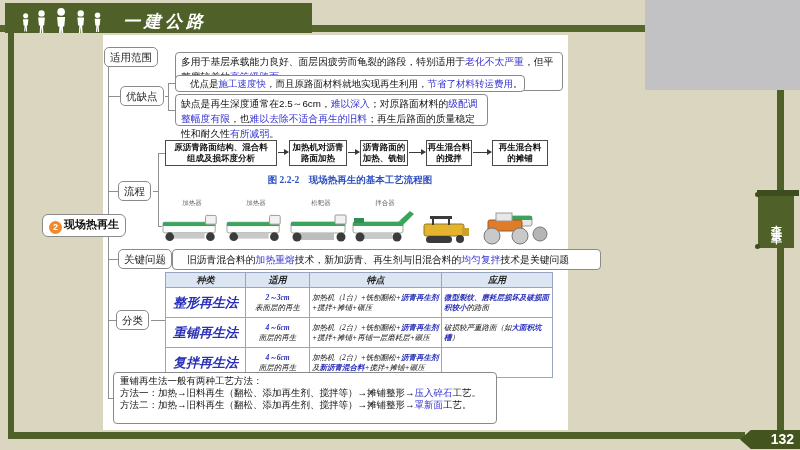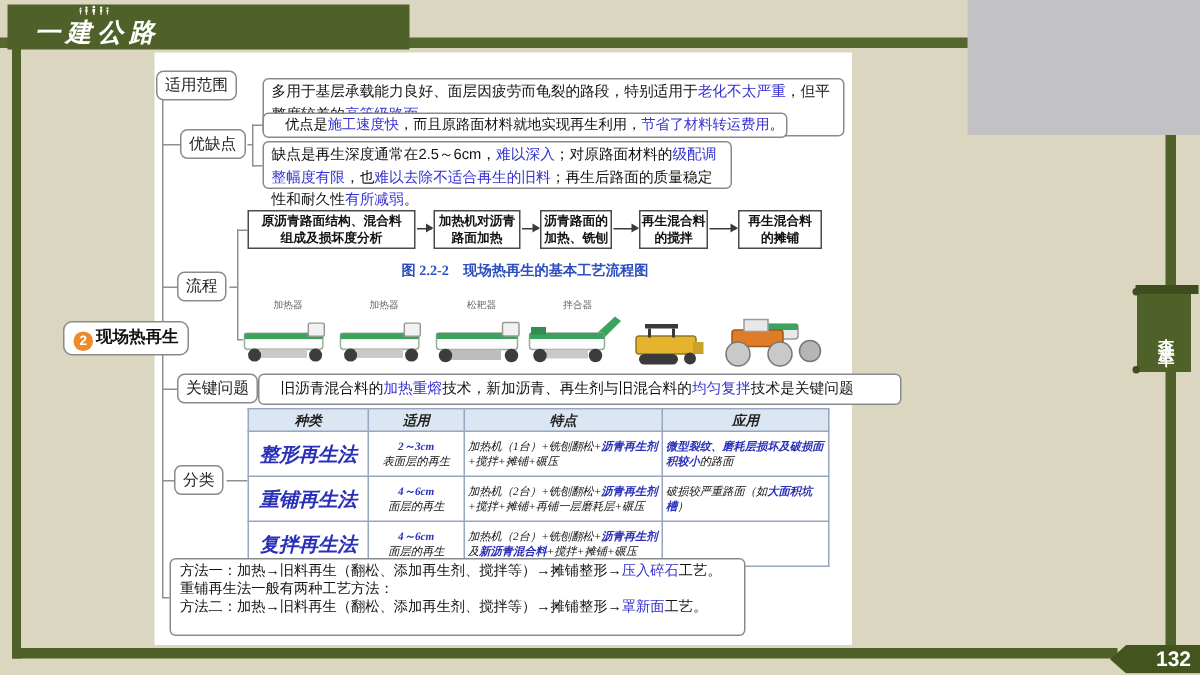--- a/index.html
+++ b/index.html
@@ -1,22 +1,22 @@
 <!DOCTYPE html>
 <html><head>
 <meta charset="utf-8">
 <style>
   html,body{margin:0;padding:0;}
   body{width:800px;height:450px;position:relative;overflow:hidden;background:#dad6c0;
        font-family:"Liberation Sans",sans-serif;}
   .abs{position:absolute;}
   
   .topbar{left:0;top:25px;width:800px;height:7px;background:#55672c;z-index:4;}
-  .logotab{left:5px;top:3px;width:268px;height:30px;background:#4f6128;z-index:5;
-           display:flex;align-items:flex-start;padding-left:8px;box-sizing:border-box;flex-direction:column;}
+  .logotab{left:5px;top:3px;width:307px;height:30px;background:#4f6128;z-index:5;
+           display:flex;align-items:flex-end;padding-left:8px;box-sizing:border-box;}
   .brand{color:#fff;font-size:17px;font-weight:bold;font-style:italic;letter-spacing:4px;margin-left:10px;}
   .overlay{left:645px;top:0;width:155px;height:90px;background:#c2c2c5;z-index:6;}
   .leftline{left:8px;top:30px;width:6px;height:409px;background:#4f6128;z-index:5;}
   .bottomline{left:8px;top:432px;width:737px;height:7px;background:#4f6128;z-index:5;}
   .rightline{left:777px;top:90px;width:7px;height:349px;background:#4f6128;z-index:5;}
   .badge{left:740px;top:430px;width:60px;height:19px;background:#44541f;z-index:7;
          clip-path:polygon(0 50%,18% 0,100% 0,100% 100%,18% 100%);
          color:#fff;font-size:14px;font-weight:bold;text-align:right;line-height:19px;
          padding-right:6px;box-sizing:border-box;}
   .banner-rod{left:757px;top:190px;width:42px;height:6px;background:#3d4d1d;z-index:7;}
@@ -273,16 +273,16 @@
         <span class="apply-layer">面层的再生</span>
       </td>
       <td><span class="seg-k">加热机（2台）+铣刨翻松+</span><span class="seg-bb">沥青再生剂</span><span class="seg-k">及</span><span class="seg-bb">新沥青混合料</span><span class="seg-k">+搅拌+摊铺+碾压</span></td>
       <td></td>
     </tr>
   </tbody>
     </table>
 </div>
 
 <div class="note">
+  <div><span class="seg-k">重铺再生法一般有两种工艺方法：</span></div>
   <div><span class="seg-k">方法一：加热→旧料再生（翻松、添加再生剂、搅拌等）→摊铺整形→</span><span class="seg-b">压入碎石</span><span class="seg-k">工艺。</span></div>
-  <div><span class="seg-k">重铺再生法一般有两种工艺方法：</span></div>
   <div><span class="seg-k">方法二：加热→旧料再生（翻松、添加再生剂、搅拌等）→摊铺整形→</span><span class="seg-b">罩新面</span><span class="seg-k">工艺。</span></div>
 </div>
 
 </body></html>

